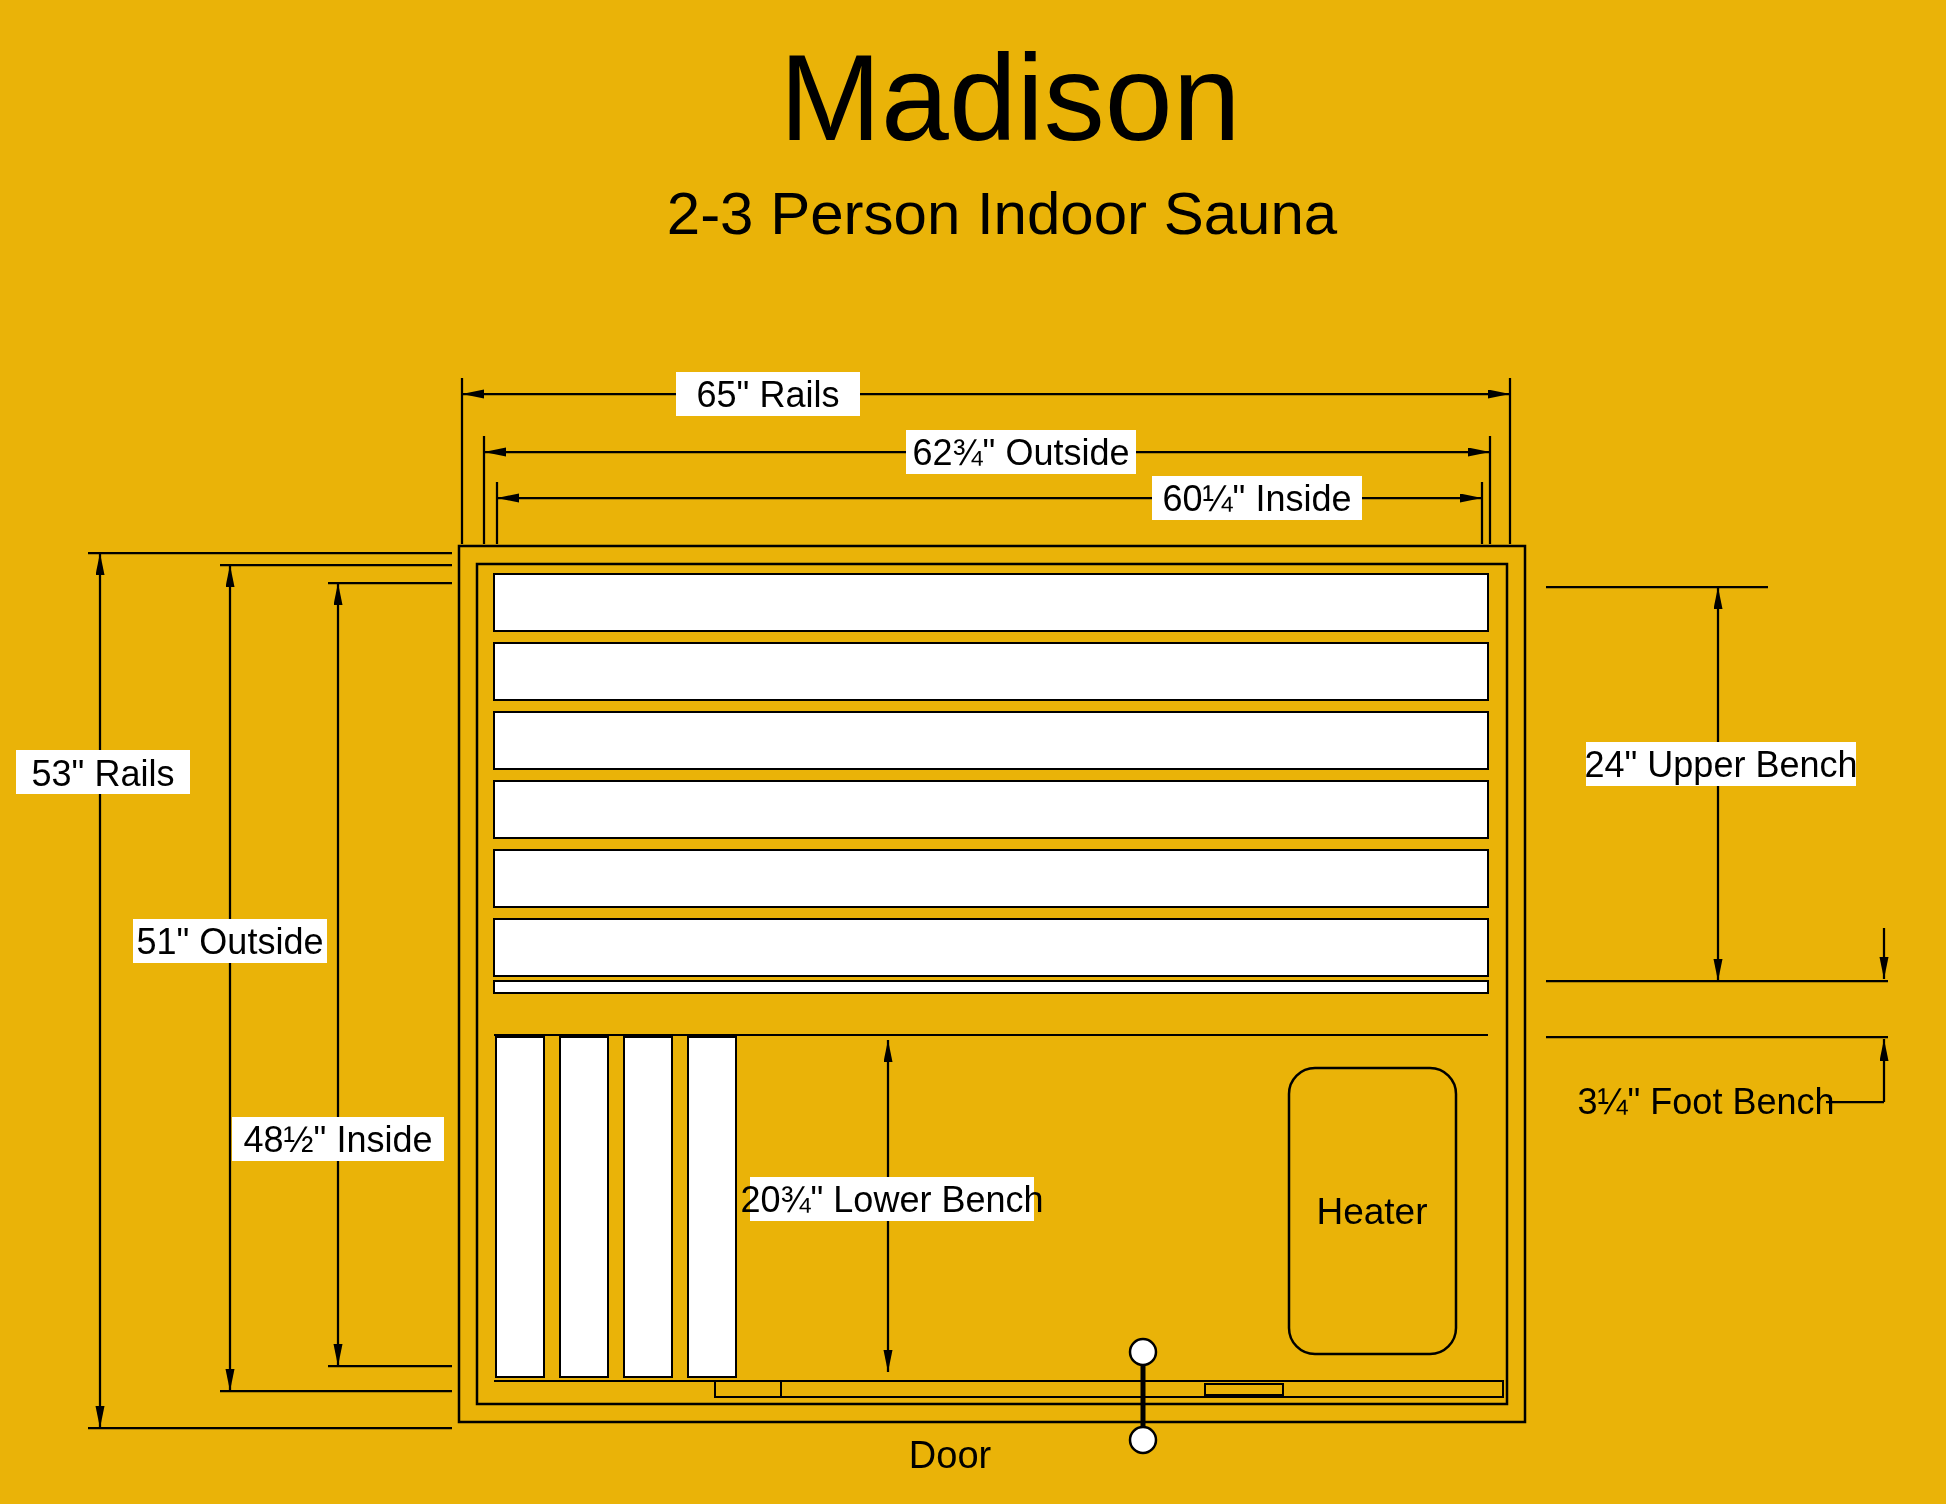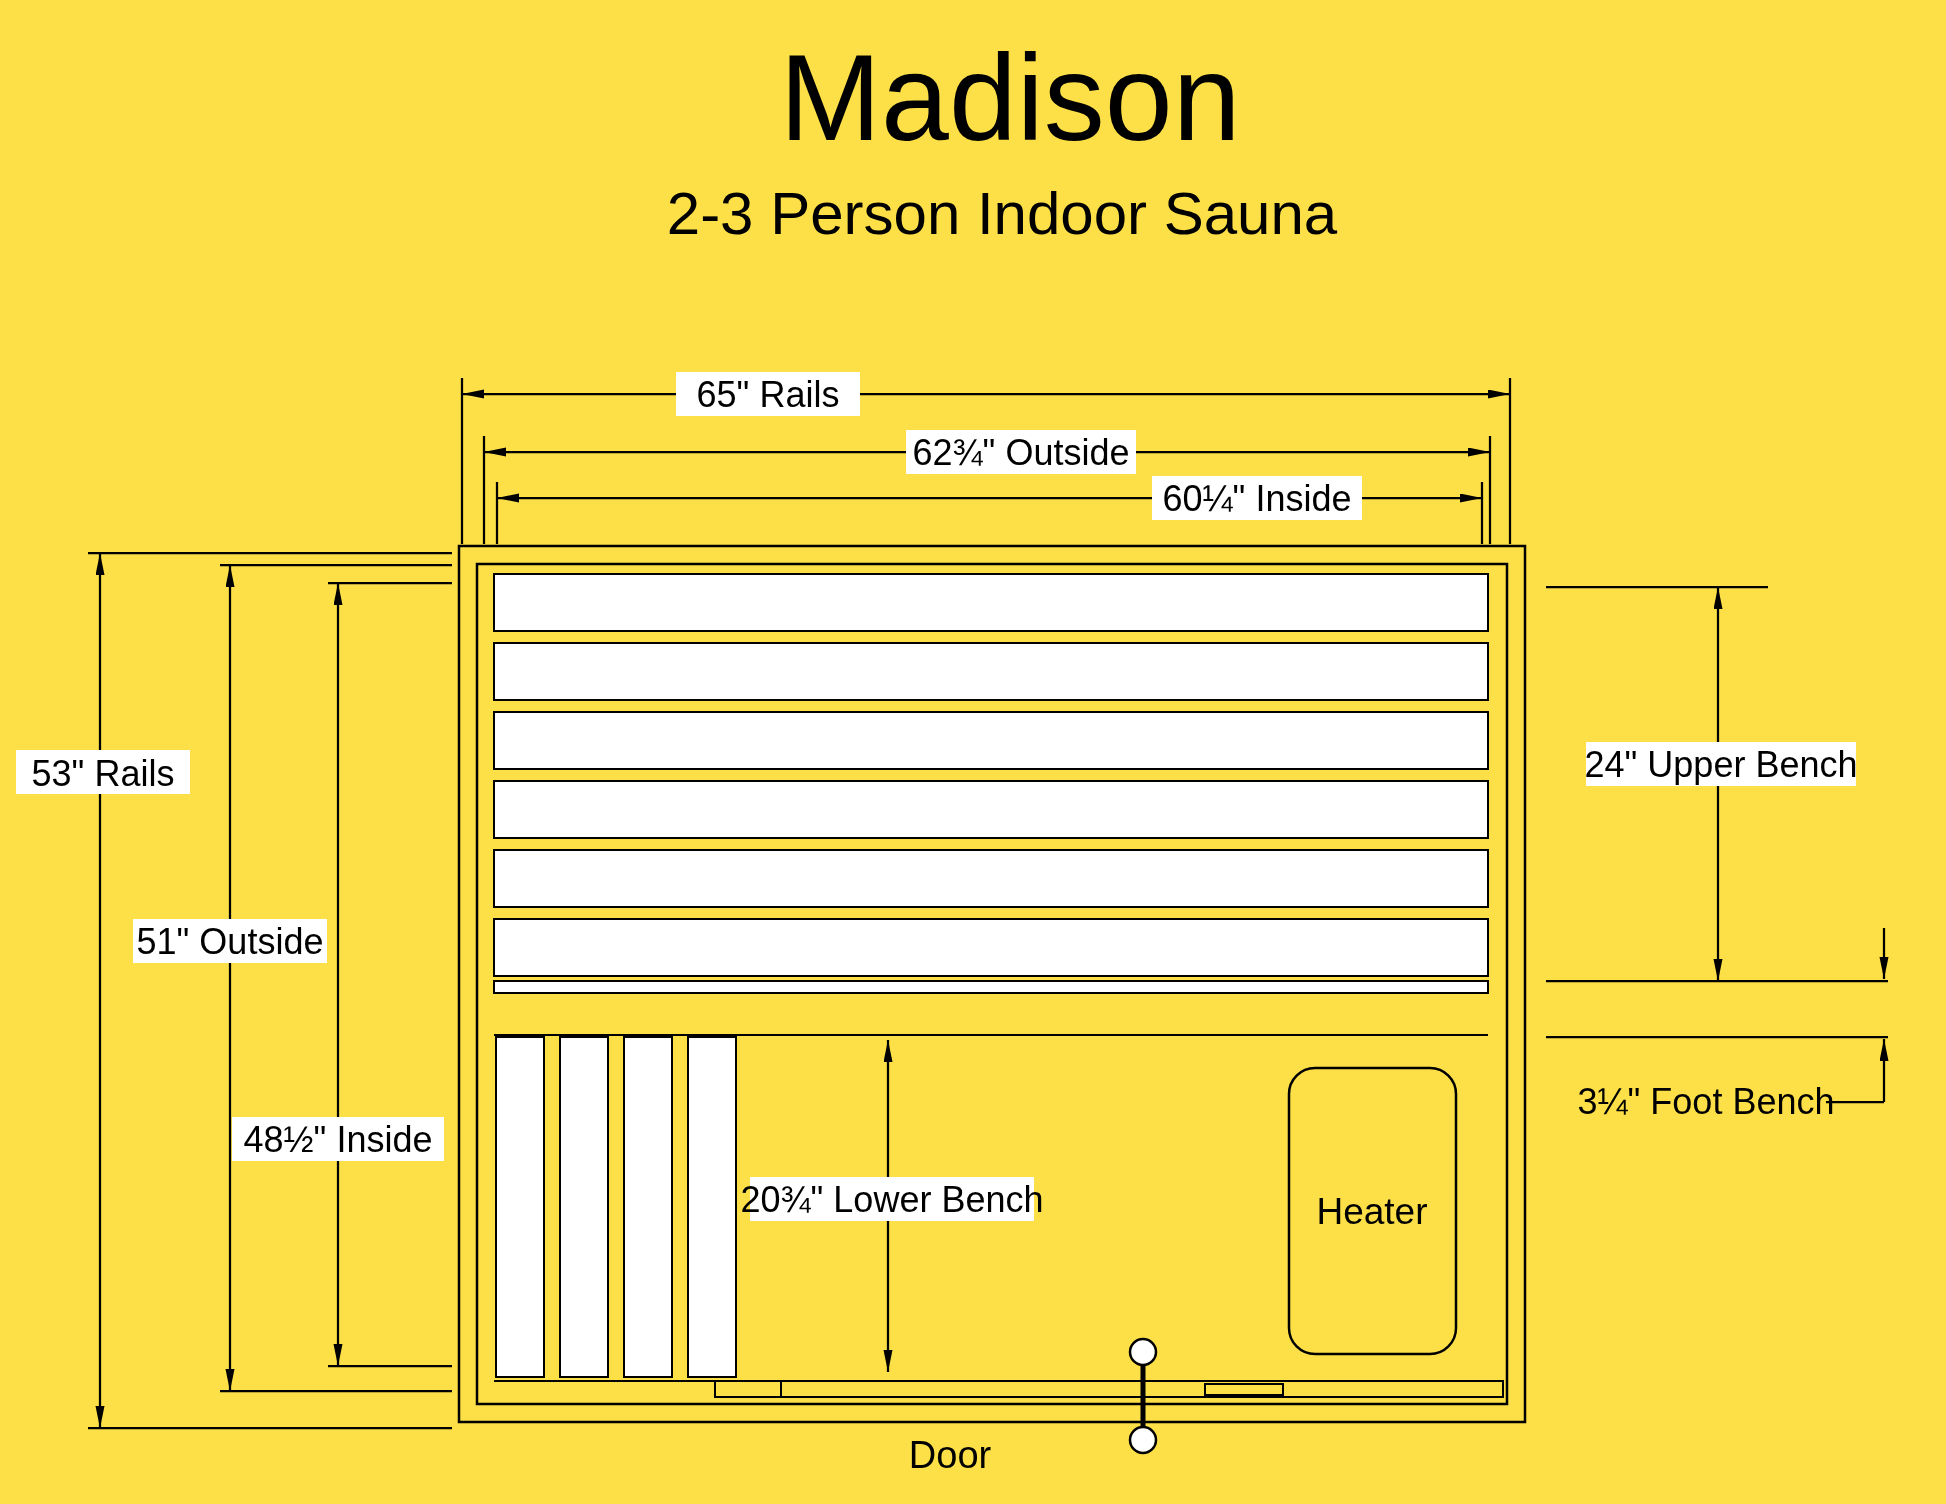--- a/index.html
+++ b/index.html
@@ -4,21 +4,21 @@
 <style>
   html, body {
     margin: 0;
     padding: 0;
     background: #ffffff;
   }
   .page {
     position: relative;
     width: 1946px;
     height: 1504px;
-    background: #fde047;
+    background: #eab308;
     font-family: "Liberation Sans", sans-serif;
     overflow: hidden;
     text-align: right;
   }
   svg text {
     font-family: "Liberation Sans", sans-serif;
     fill: #000000;
   }
   .t-title   { font-size: 122px; }
   .t-sub     { font-size: 60px; }

